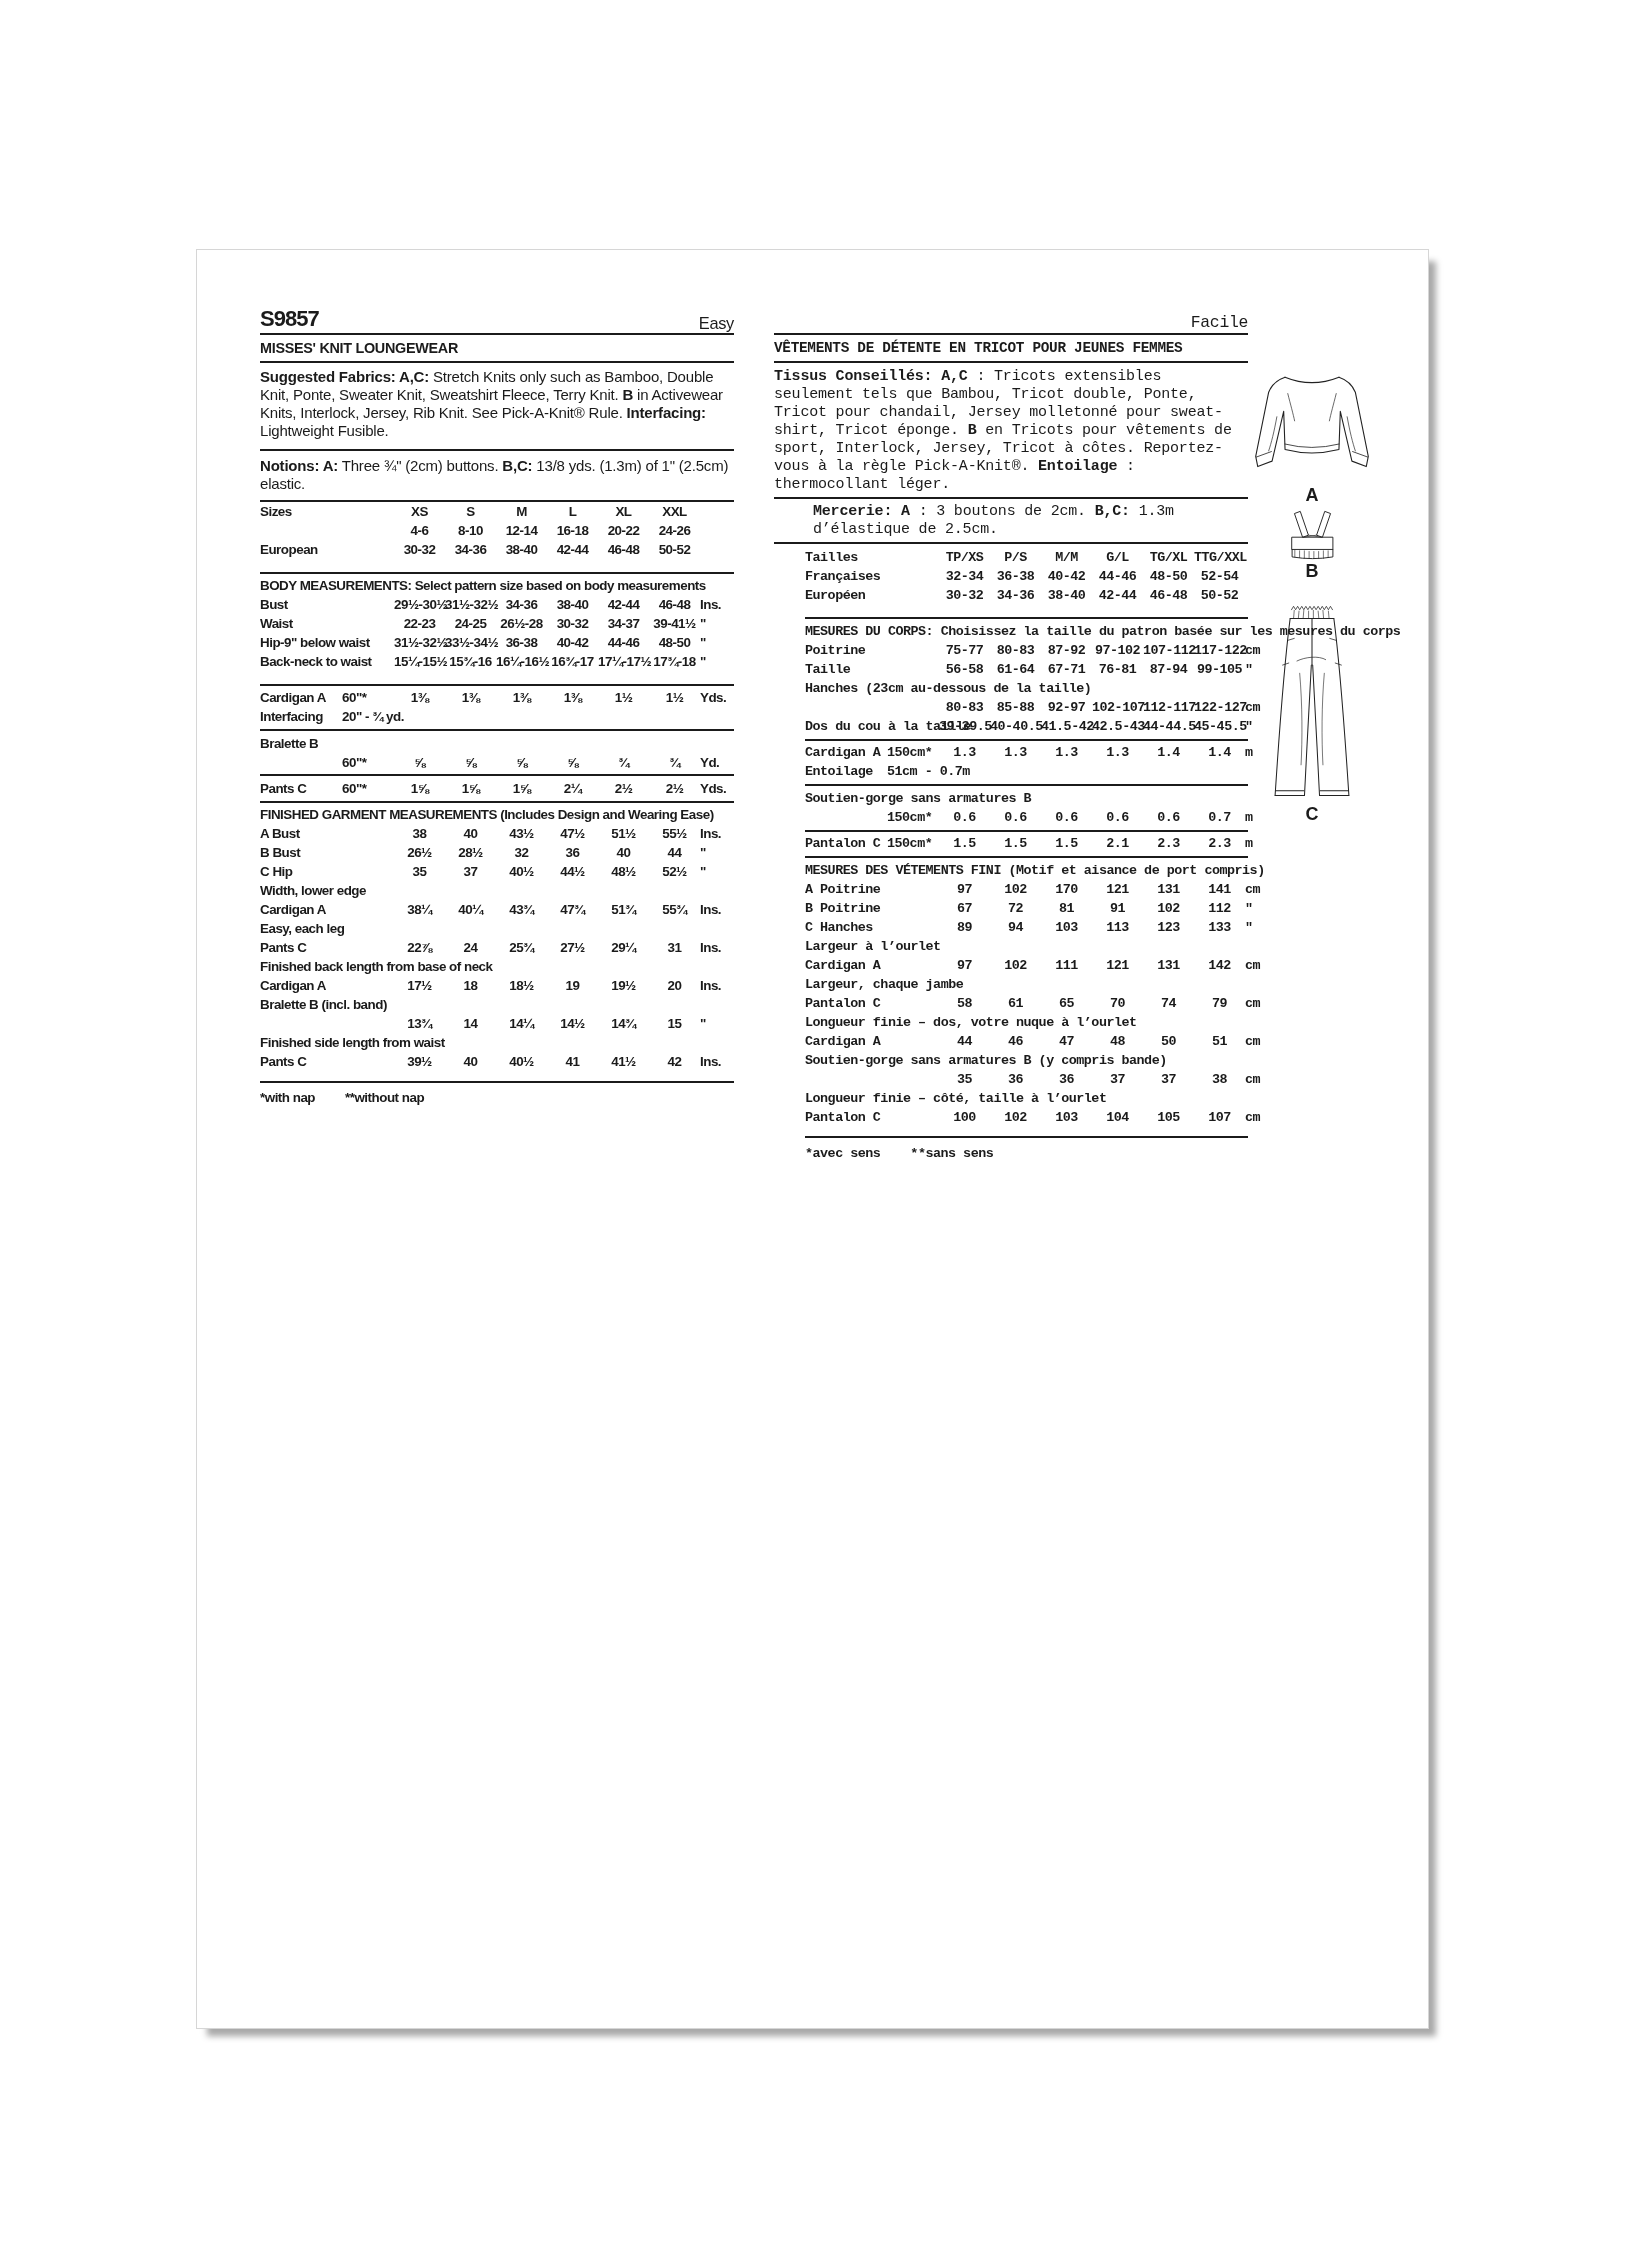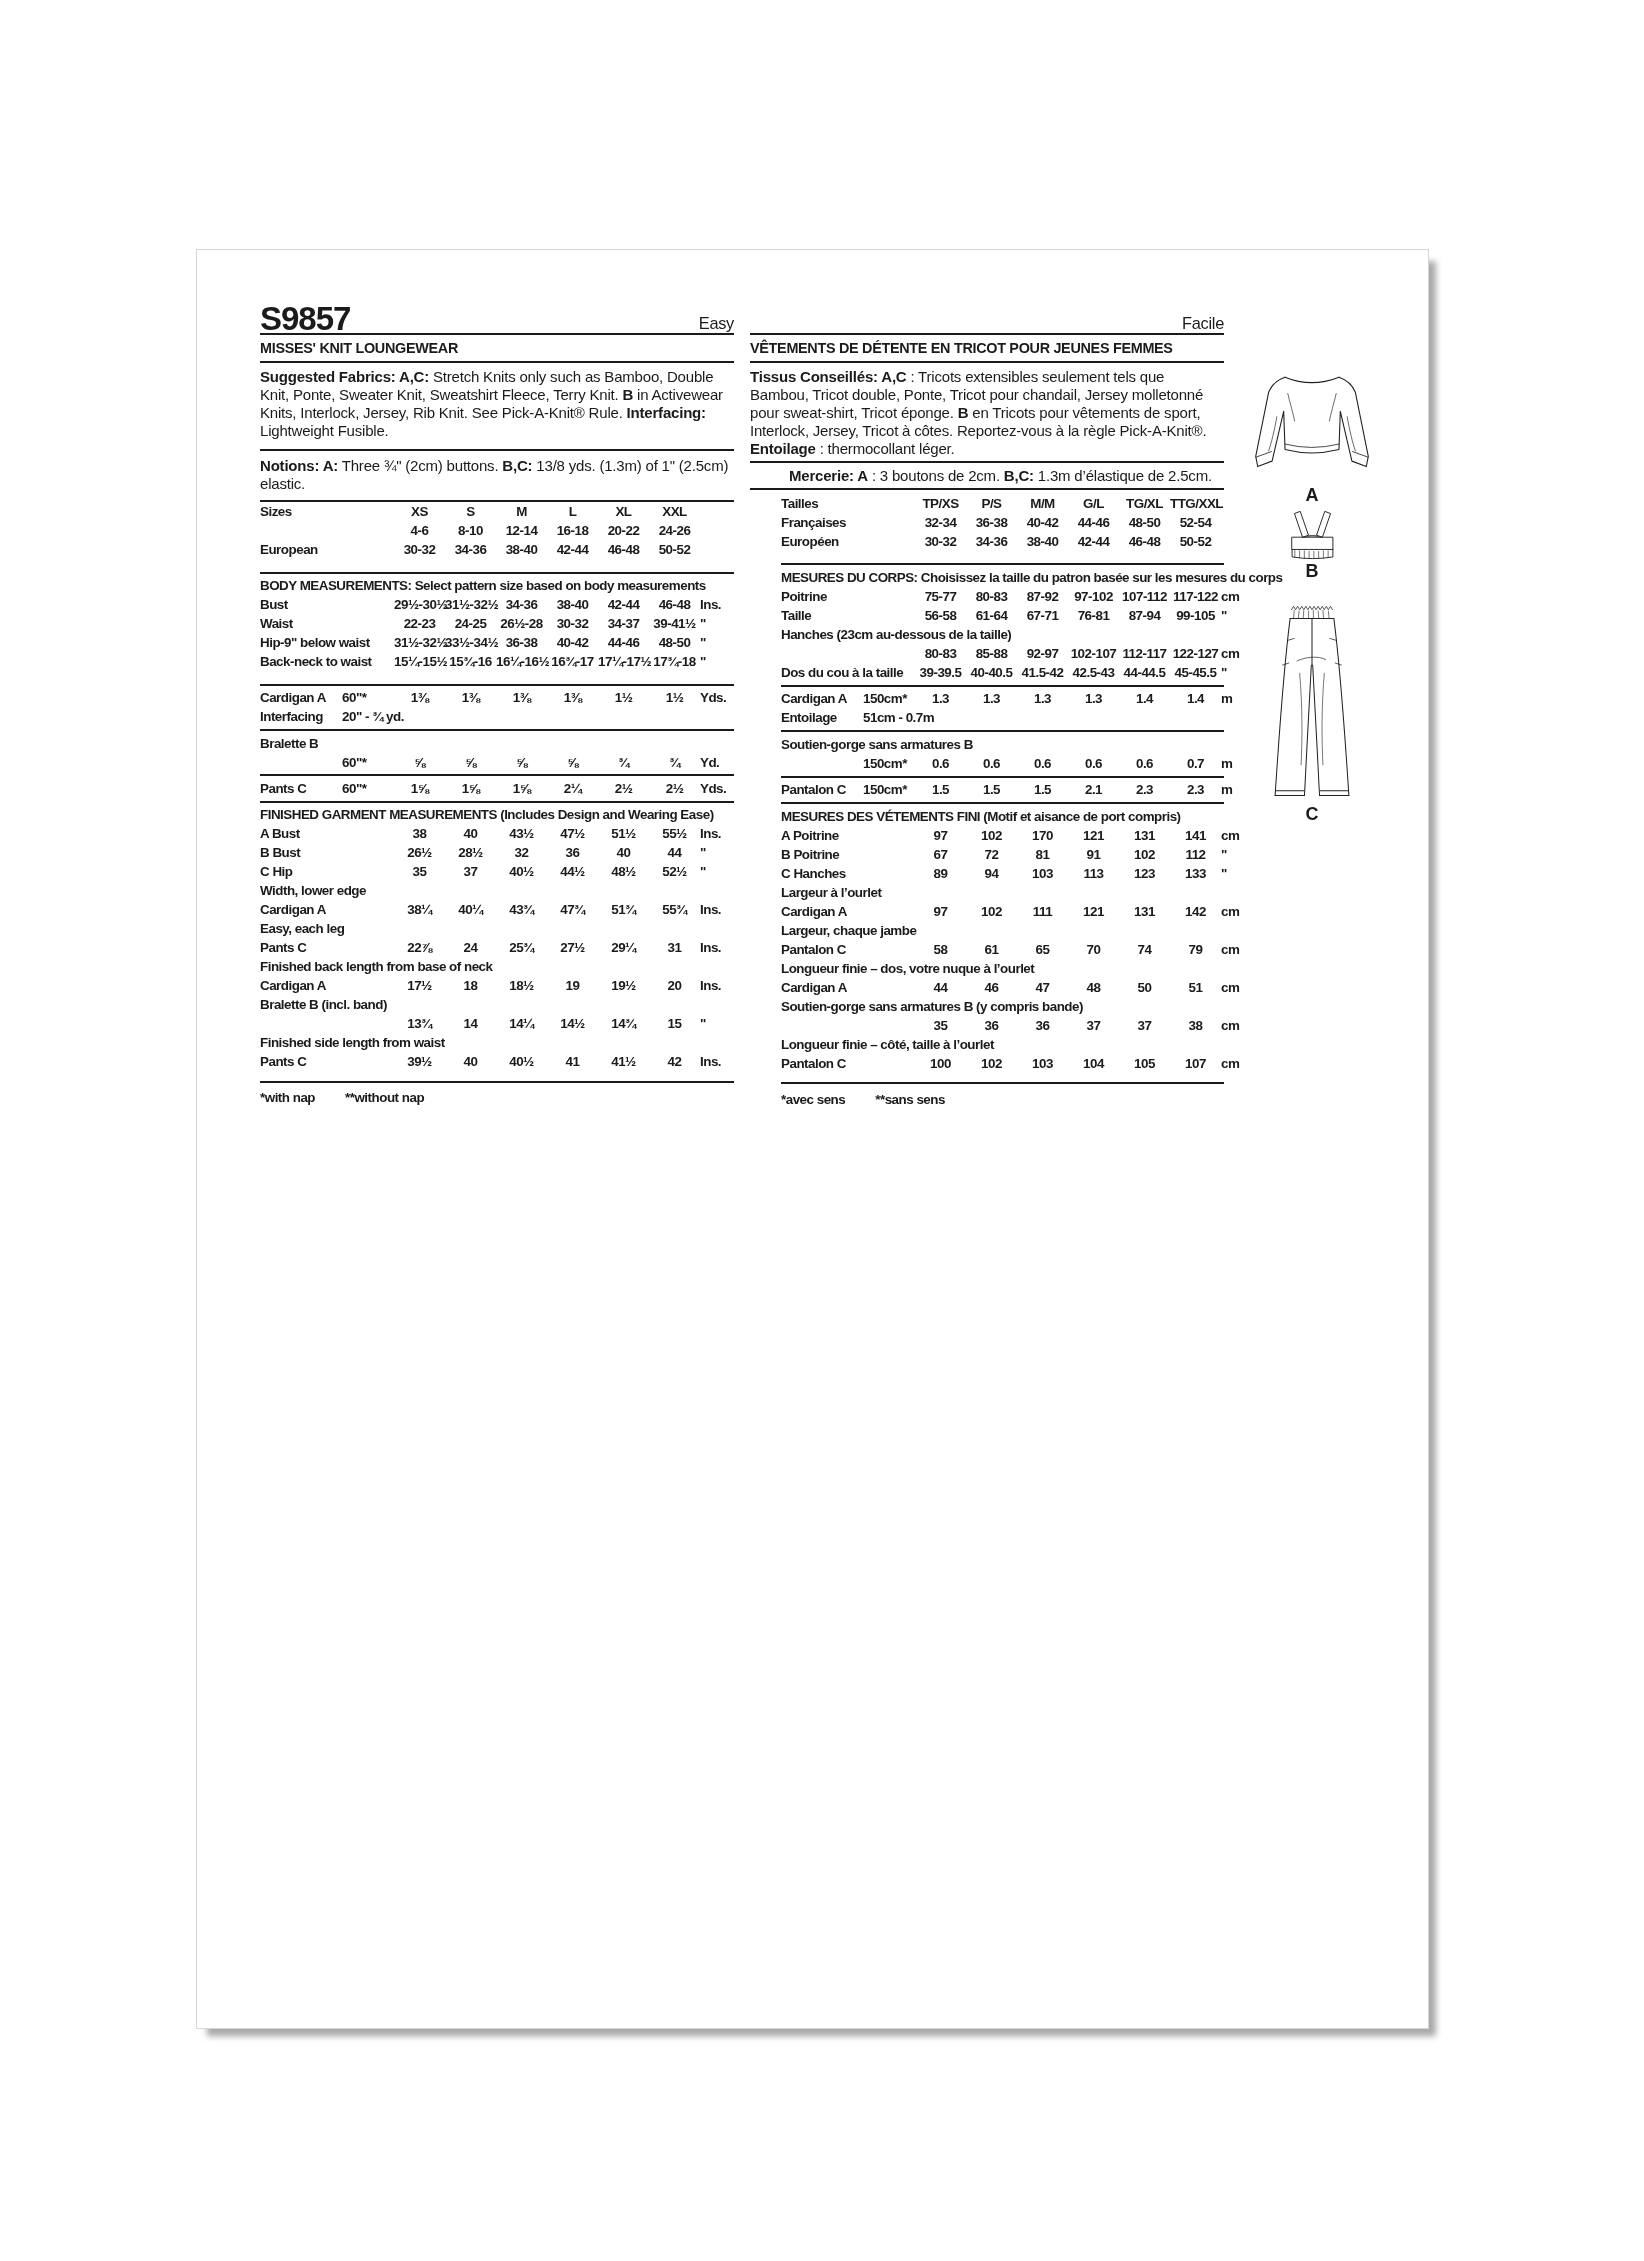--- a/index.html
+++ b/index.html
@@ -7,25 +7,25 @@
     width:1645px;height:2261px;position:relative;background:#ffffff;
     font-family:"Liberation Sans","DejaVu Sans",sans-serif;color:#1b1b1b;
   }
   .sheet{
     position:absolute;left:196px;top:249px;width:1233px;height:1780px;
     background:#fff;border:1.4px solid #d6d6d6;box-sizing:border-box;
     box-shadow:9px 9.6px 6.2px -2.1px #a9a9a9;
   }
   .col{position:absolute;top:55px;width:474px;}
   .col-en{left:63px;}
-  .col-fr{left:553px;}
+  .col-fr{left:577px;font-family:Liberation Mono, monospace;}
 
   .masthead{display:flex;justify-content:space-between;align-items:flex-end;
     height:27px;border-bottom:2.7px solid #1b1b1b;padding-bottom:1.4px;}
-  .pattern-number{font-size:33px;font-weight:bold;letter-spacing:-1px;line-height:27px;}
+  .pattern-number{font-size:22px;font-weight:bold;letter-spacing:-1px;line-height:27px;}
   .difficulty{font-size:16.4px;letter-spacing:-0.3px;line-height:18px;}
 
   .subtitle{font-size:14.4px;font-weight:bold;letter-spacing:-0.3px;
     padding:4.1px 0 3.4px 0;border-bottom:2.1px solid #1b1b1b;line-height:18px;}
 
   .para{font-size:15px;line-height:18px;letter-spacing:-0.2px;margin:5.5px 0 0 0;}
   .para b{letter-spacing:-0.2px;}
   .col-fr .para{margin-top:5px;}
   .hr{border-top:2.1px solid #1b1b1b;height:0;}
   .hr.m1{margin-top:8.2px;}

